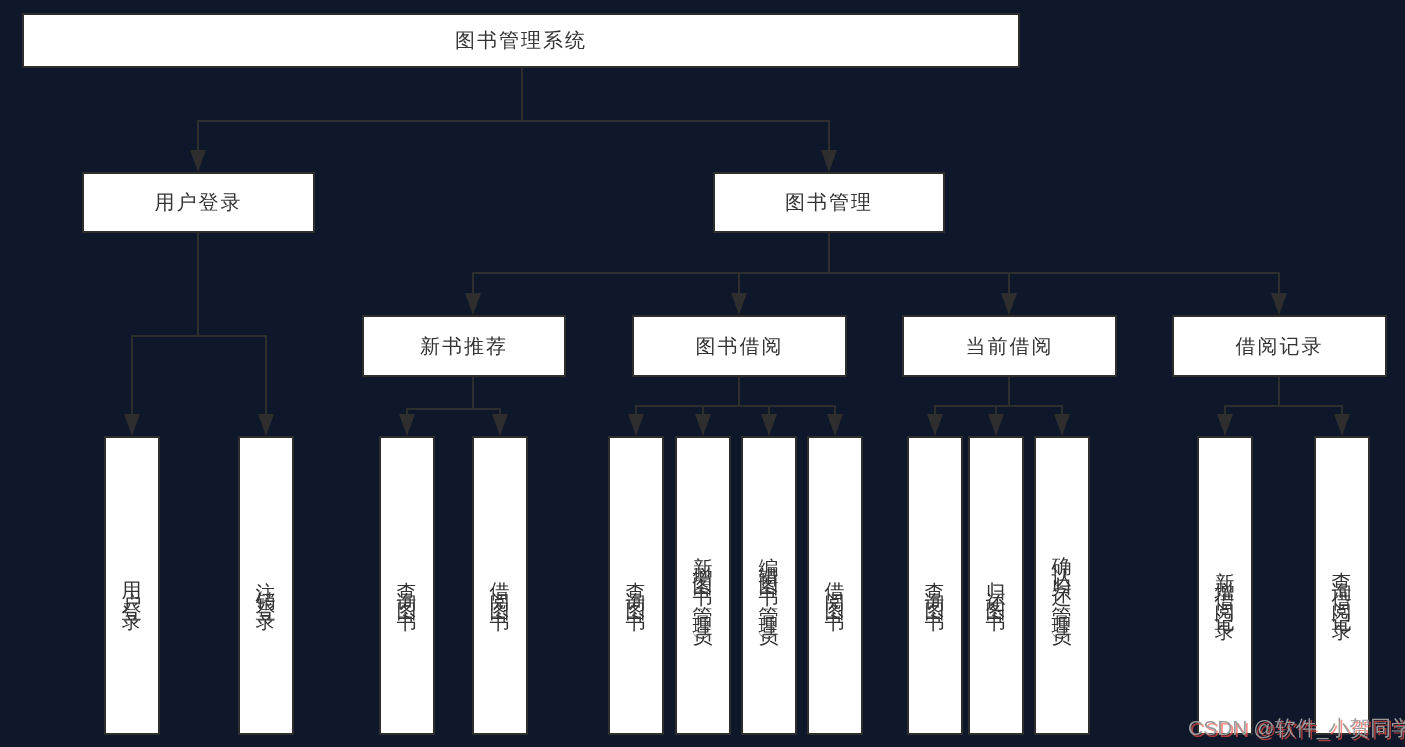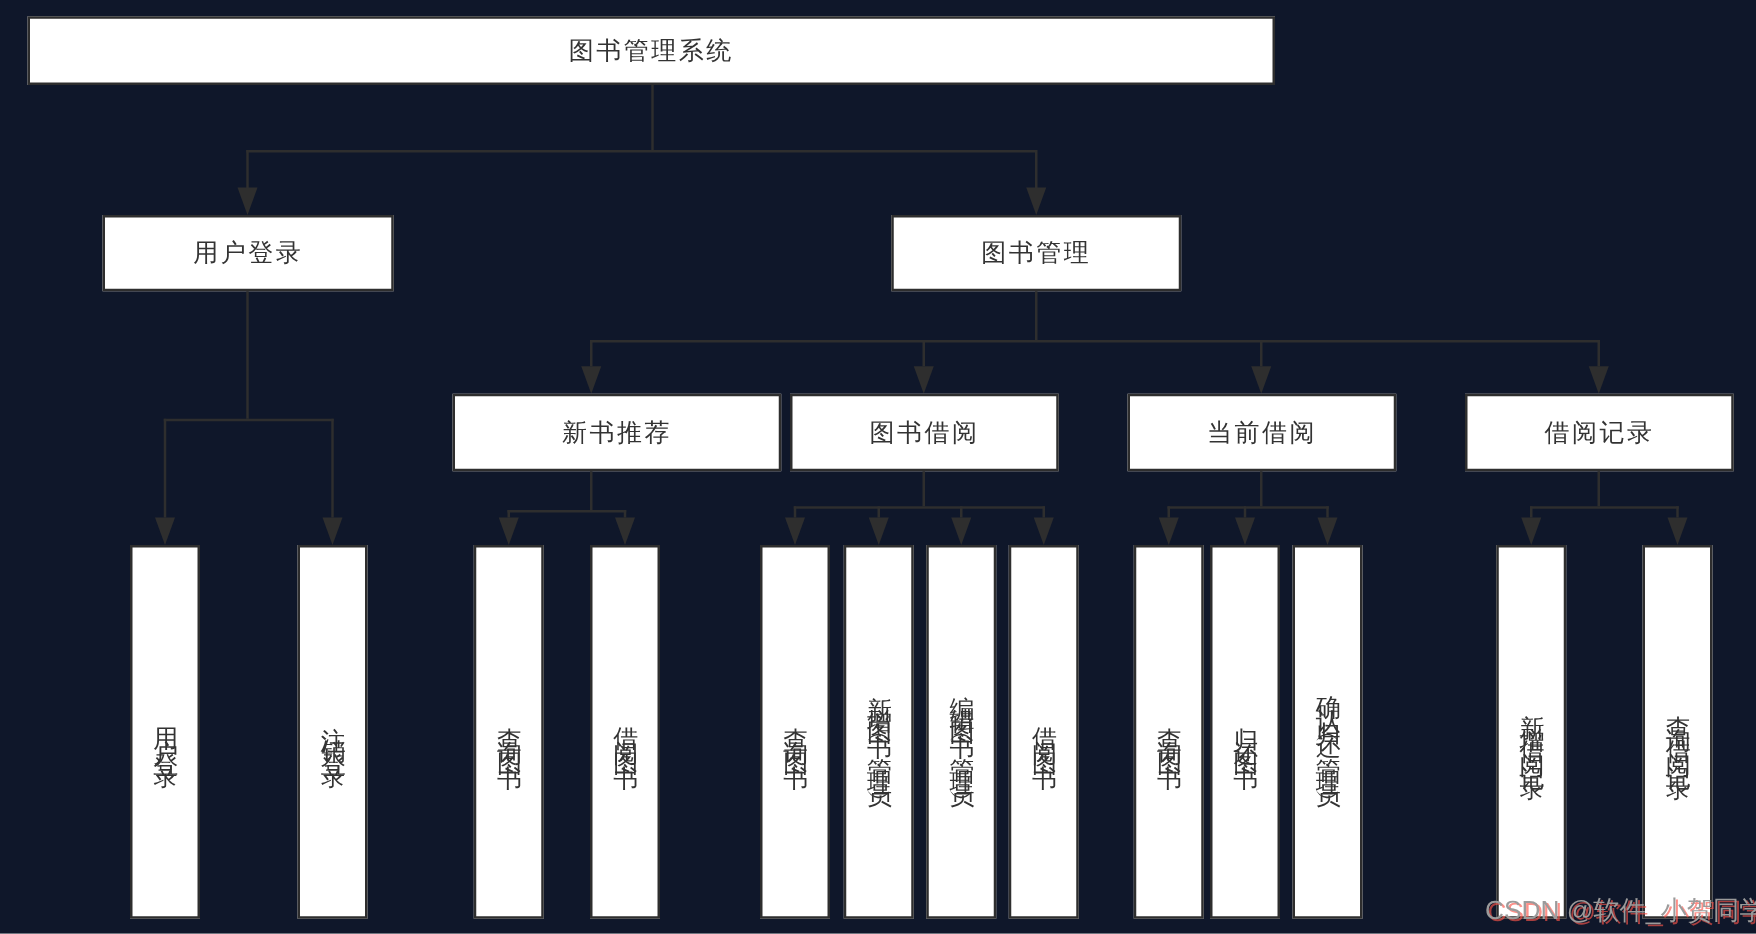--- a/index.html
+++ b/index.html
@@ -95,21 +95,21 @@
   <div class="hline" style="left:472px; top:272px; width:808px;"></div>
   <div class="vline" style="left:472px; top:272px; height:21px;"></div>
   <div class="arrow" style="left:465px; top:293px;"></div>
   <div class="vline" style="left:738px; top:272px; height:21px;"></div>
   <div class="arrow" style="left:731px; top:293px;"></div>
   <div class="vline" style="left:1008px; top:272px; height:21px;"></div>
   <div class="arrow" style="left:1001px; top:293px;"></div>
   <div class="vline" style="left:1278px; top:272px; height:21px;"></div>
   <div class="arrow" style="left:1271px; top:293px;"></div>
 
-  <div class="box" style="left:362px; top:315px; width:263px; height:62px;justify-content:center;">
+  <div class="box" style="left:362px; top:315px; width:204px; height:62px;justify-content:center;">
     <span>新书推荐</span>
   </div>
   <div class="box" style="left:632px; top:315px; width:215px; height:62px;">
     <span>图书借阅</span>
   </div>
   <div class="box" style="left:902px; top:315px; width:215px; height:62px;">
     <span>当前借阅</span>
   </div>
   <div class="box" style="left:1172px; top:315px; width:215px; height:62px;">
     <span>借阅记录</span>

